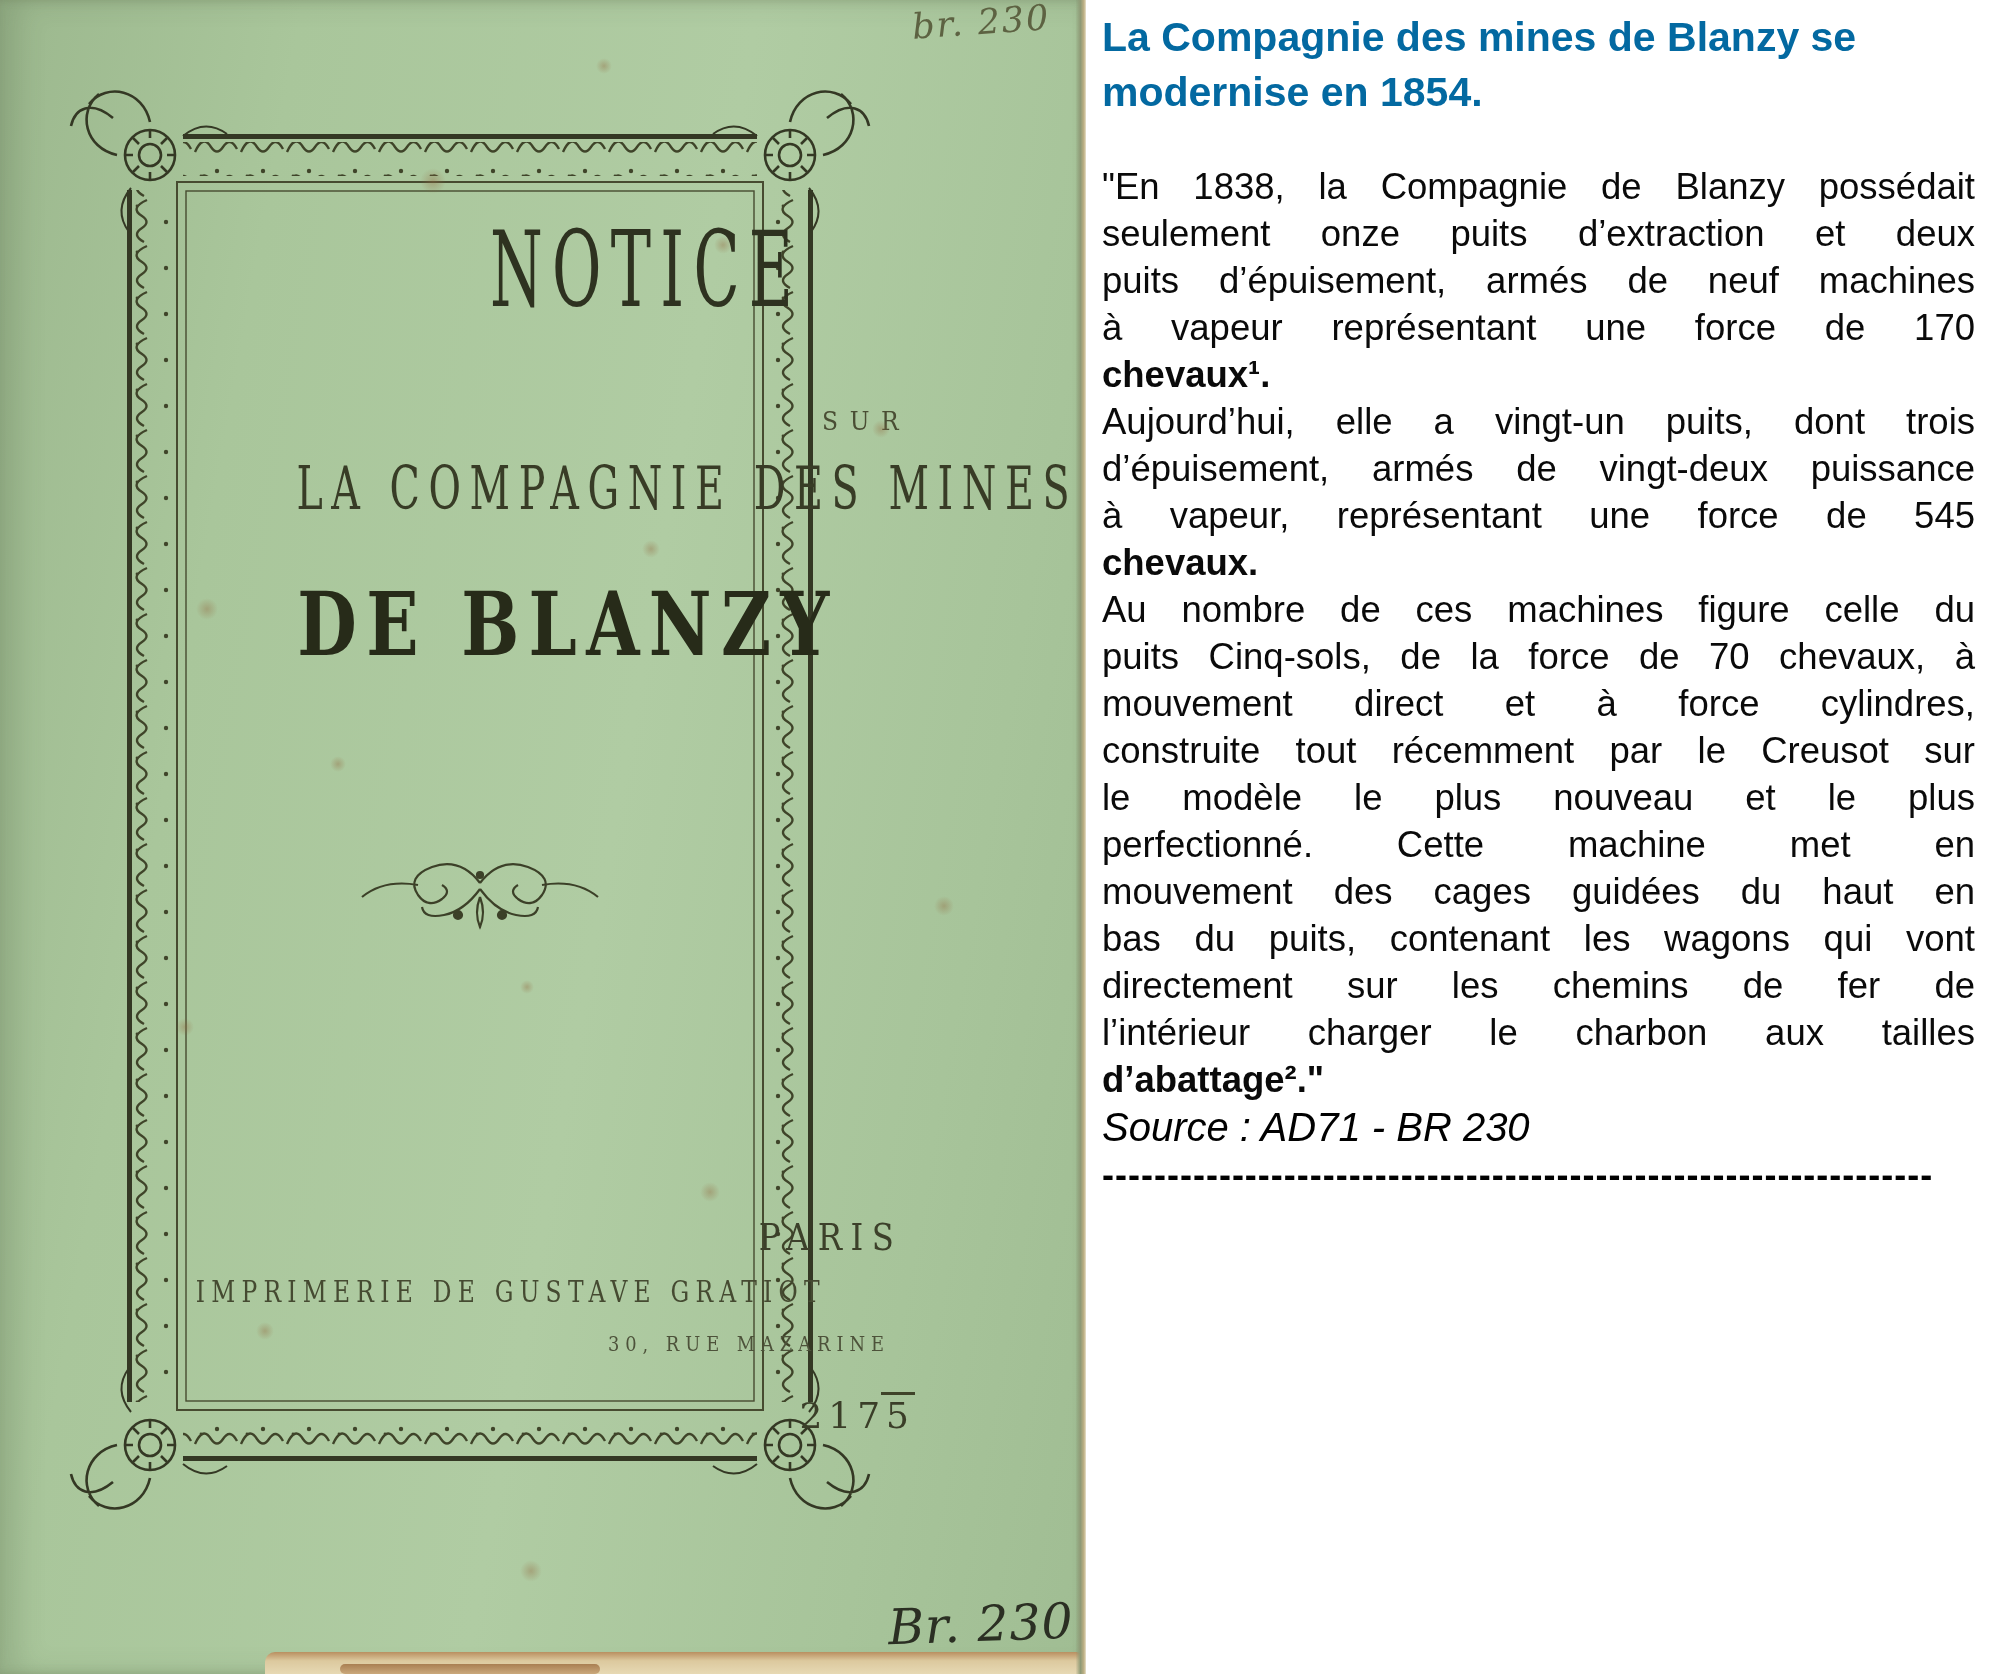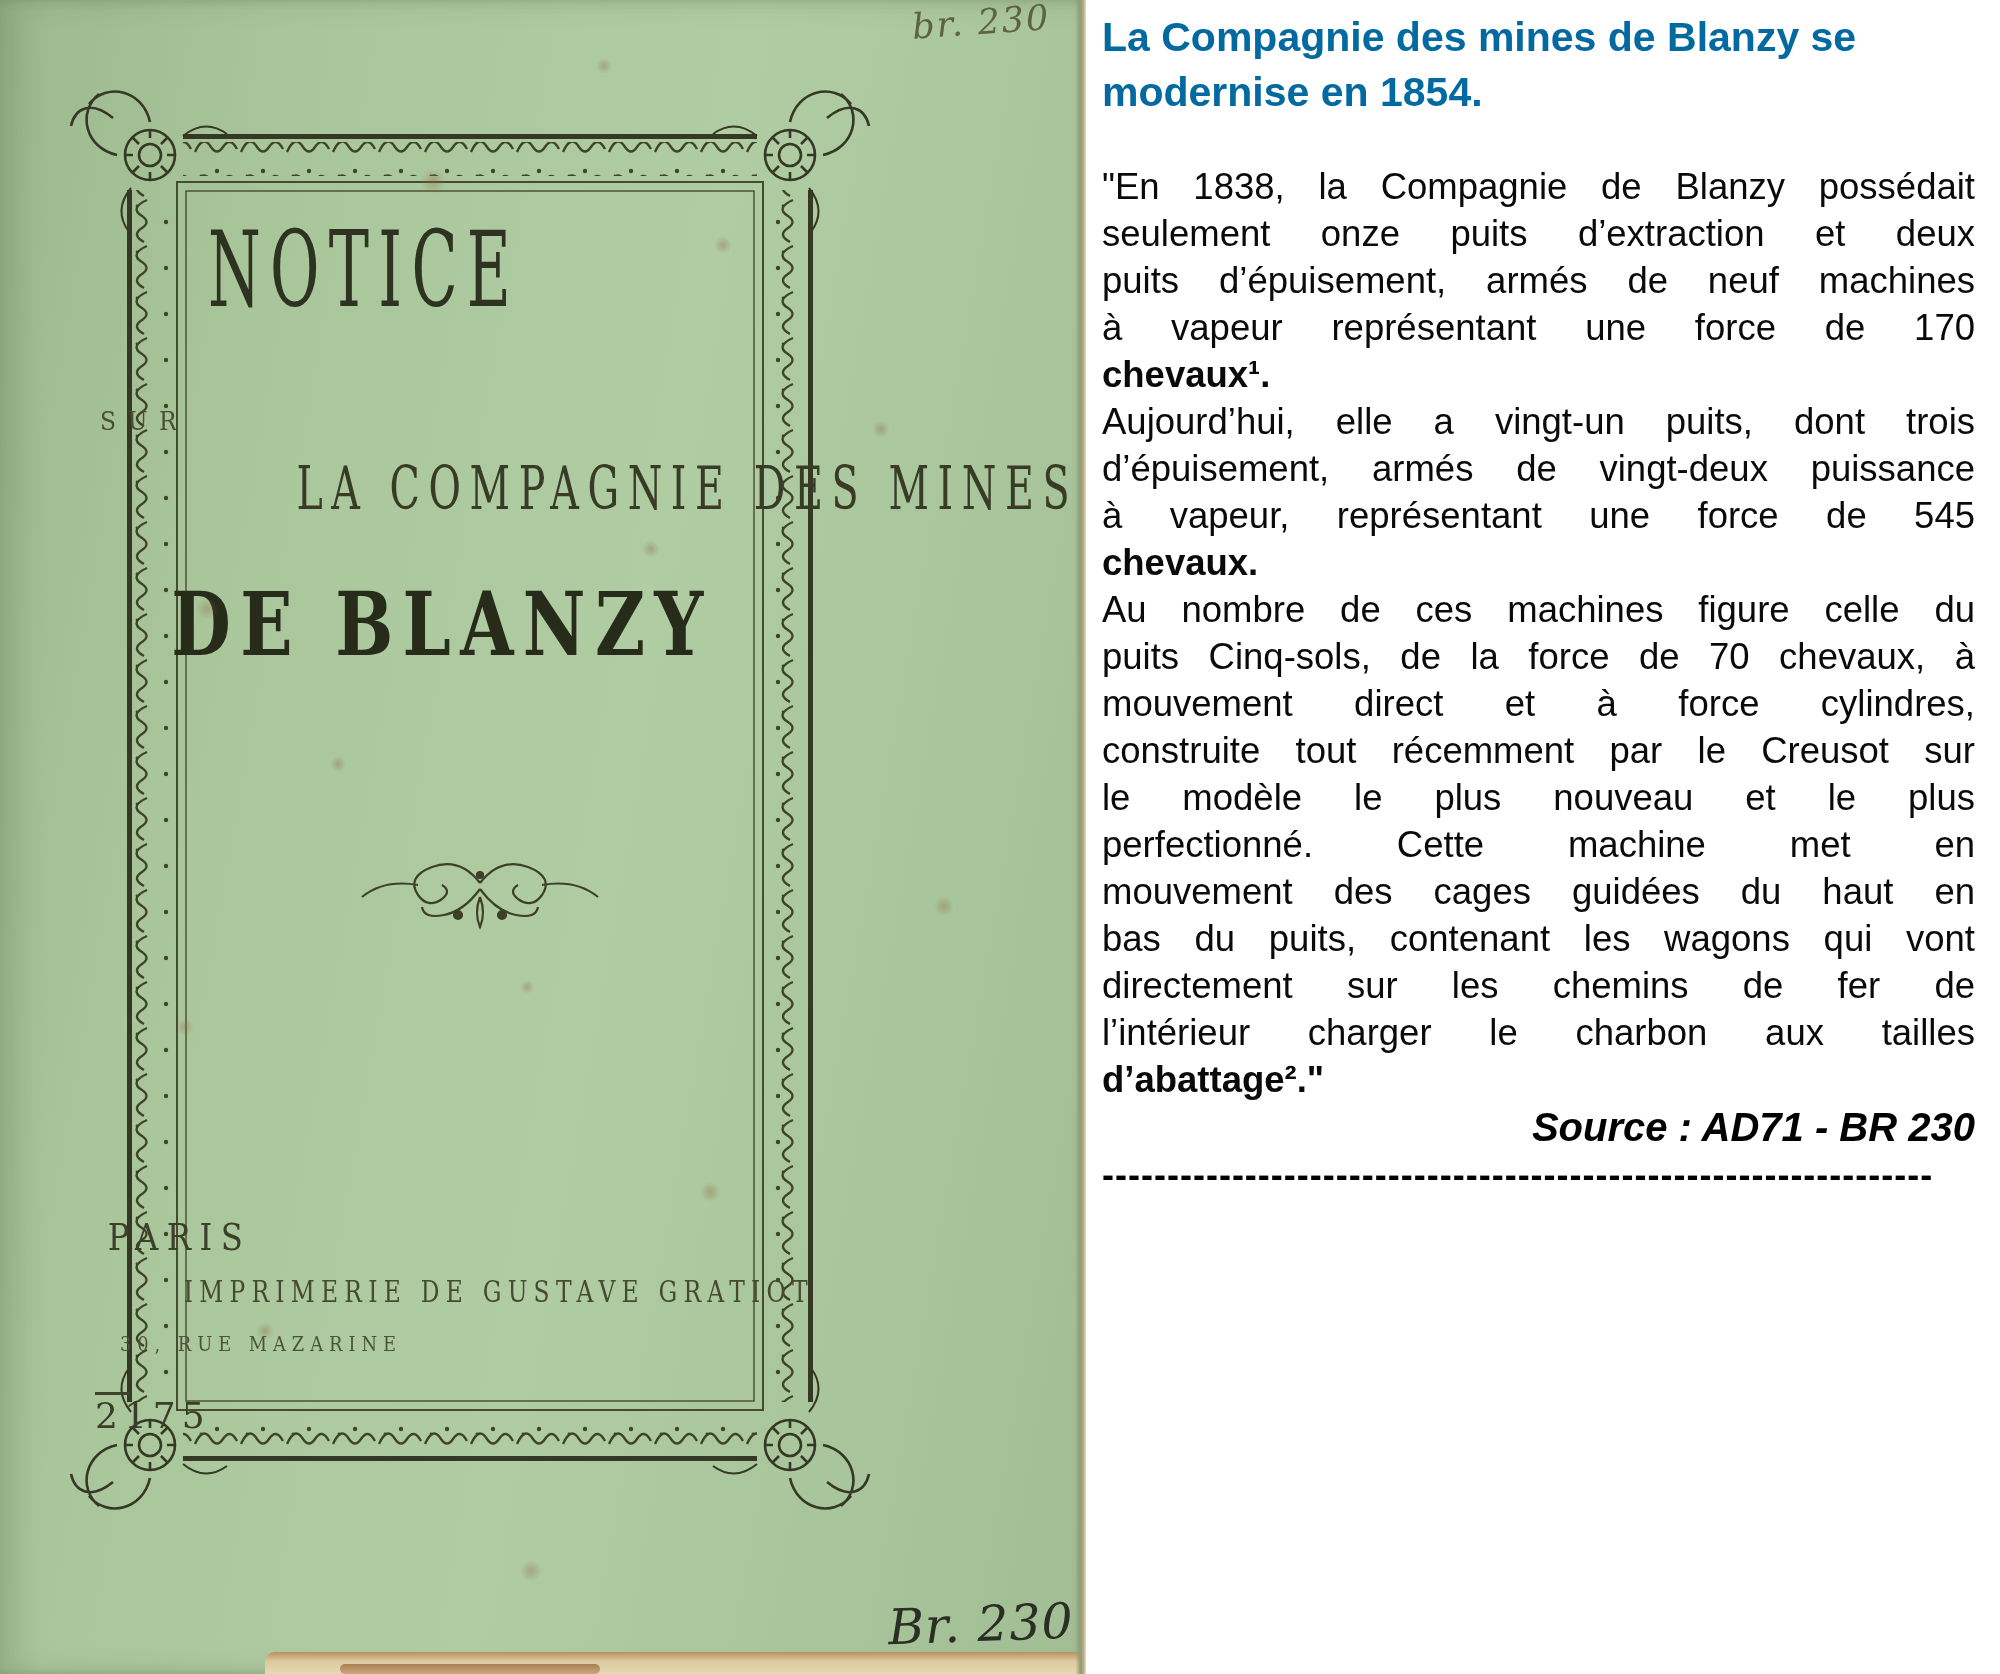--- a/index.html
+++ b/index.html
@@ -12,21 +12,21 @@
     position:absolute;left:0;top:0;width:1086px;height:1674px;overflow:hidden;
     background:linear-gradient(100deg,#9cb88e 0%,#a9c69b 22%,#b0cca3 55%,#a7c49a 82%,#a0bd93 100%);
     box-shadow:inset 18px 0 28px rgba(60,80,50,.18), inset -4px 0 10px rgba(80,90,60,.25);
   }
   .scan-edge{
     position:absolute;top:0;right:0;width:10px;height:100%;
     background:linear-gradient(90deg,rgba(90,100,70,.05),#8f9a76 45%,#c0b185 80%,#e8e2cc 100%);
   }
   .frame-svg{position:absolute;left:55px;top:60px;}
   .vignette-svg{position:absolute;left:330px;top:845px;}
-  .cover-text{position:absolute;left:95px;top:0;width:820px;height:100%;text-align:left;color:#343824;}
+  .cover-text{position:absolute;left:95px;top:0;width:820px;height:100%;text-align:right;color:#343824;}
   .cover-text>div{position:absolute;left:0;width:100%;line-height:1;}
   .ct-inner{display:inline-block;transform-origin:50% 50%;font-family:"DejaVu Serif",serif;white-space:nowrap;}
   .t-notice{top:218px;}   .t-notice .ct-inner{font-size:104px;letter-spacing:16px;transform:scaleX(.58);color:#2e3220;}
   .t-sur{top:408px;}      .t-sur .ct-inner{font-size:26px;letter-spacing:13px;transform:scaleX(.9);color:#4a4e34;}
   .t-comp{top:458px;}     .t-comp .ct-inner{font-size:60px;letter-spacing:13px;transform:scaleX(.66);color:#383c26;}
   .t-blanzy{top:580px;}   .t-blanzy .ct-inner{font-size:88px;font-weight:bold;letter-spacing:12px;transform:scaleX(.78);color:#272b19;}
   .t-paris{top:1218px;}   .t-paris .ct-inner{font-size:38px;letter-spacing:10px;transform:scaleX(.85);color:#3c402a;}
   .t-impr{top:1277px;}    .t-impr .ct-inner{font-size:30px;letter-spacing:8px;transform:scaleX(.78);color:#454a31;}
   .t-rue{top:1334px;}     .t-rue .ct-inner{font-size:21px;letter-spacing:7px;transform:scaleX(.85);color:#4d523a;}
   .t-dash{top:1382px;}    .t-dash .ct-inner{display:inline-block;width:34px;height:3px;background:#3f4329;}
@@ -46,21 +46,21 @@
   }
   
   .panel{position:absolute;left:1086px;top:0;width:914px;height:1674px;background:#ffffff;color:#000;}
   .content{margin:10px 25px 0 16px;}
   .headline{
     font-size:41px;font-weight:bold;line-height:55px;color:#0369a1;
   }
   .body-block{margin-top:43px;font-size:36.5px;line-height:47px;color:#0a0a0a;}
   .jline{text-align:justify;text-align-last:justify;text-justify:inter-word;white-space:normal;}
   .jline.pend{text-align-last:left;font-weight:bold;}
-  .source-line{font-size:40px;line-height:48px;font-style:italic;text-align:right;color:#000;font-weight:bold;}
+  .source-line{font-size:40px;line-height:48px;font-style:italic;text-align:left;color:#000;}
   .divider-line{margin-top:10px;font-size:36px;line-height:28px;letter-spacing:1px;font-weight:bold;color:#000;overflow:hidden;white-space:nowrap;}
   .footnotes{margin-top:16px;font-size:37px;line-height:47px;color:#000;}
 </style>
 </head>
 <body>
 
 <div class="scan">
 
   <svg class="frame-svg" width="830" height="1475" viewBox="0 0 830 1475">
     <defs>

